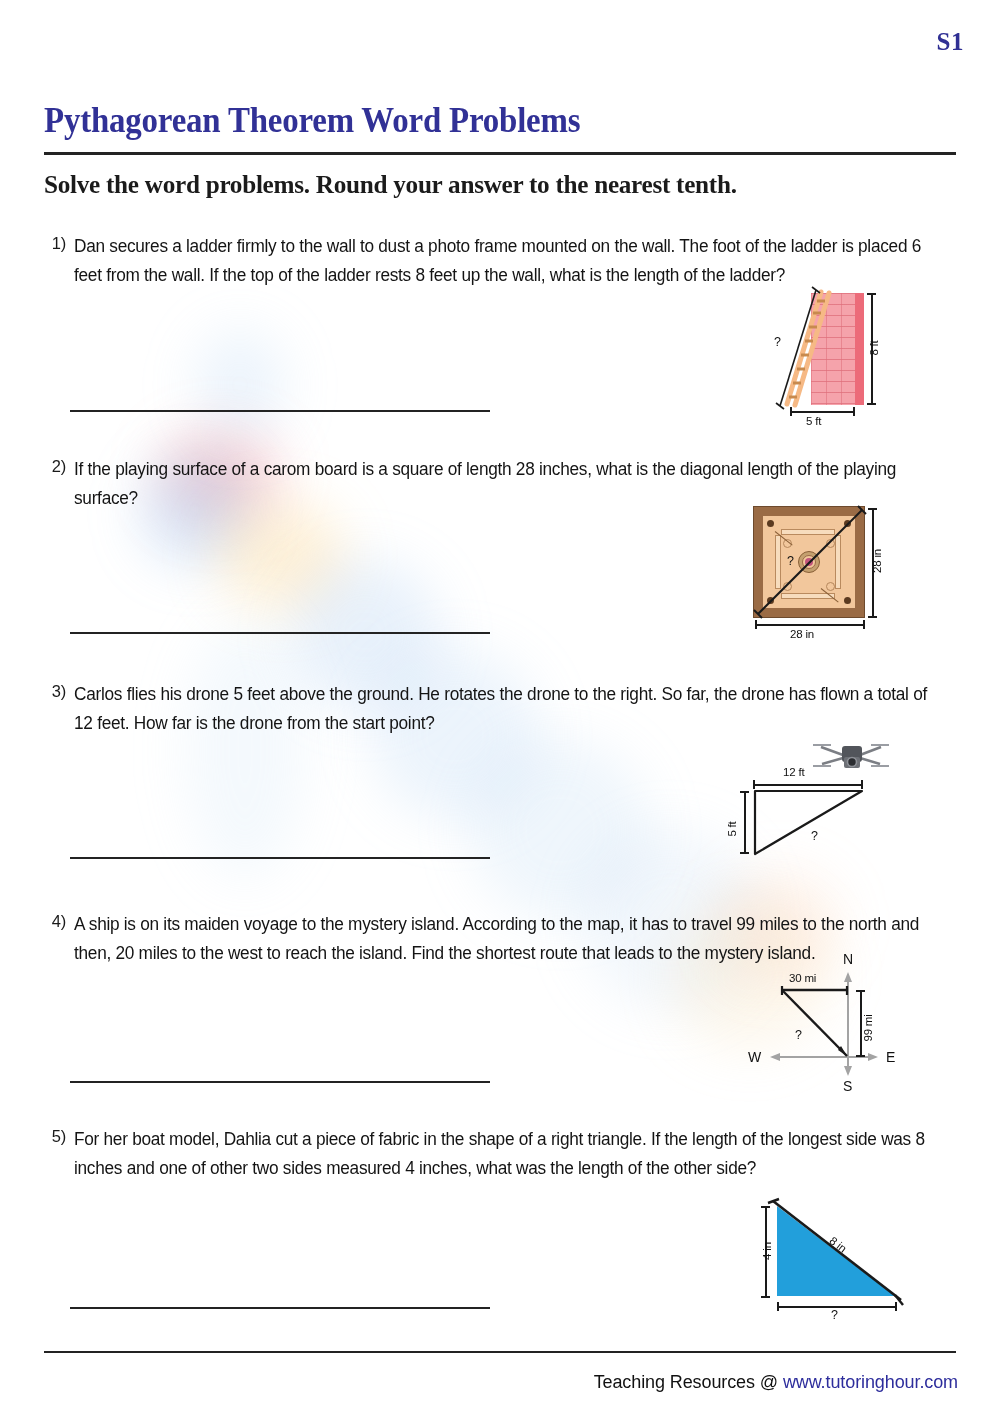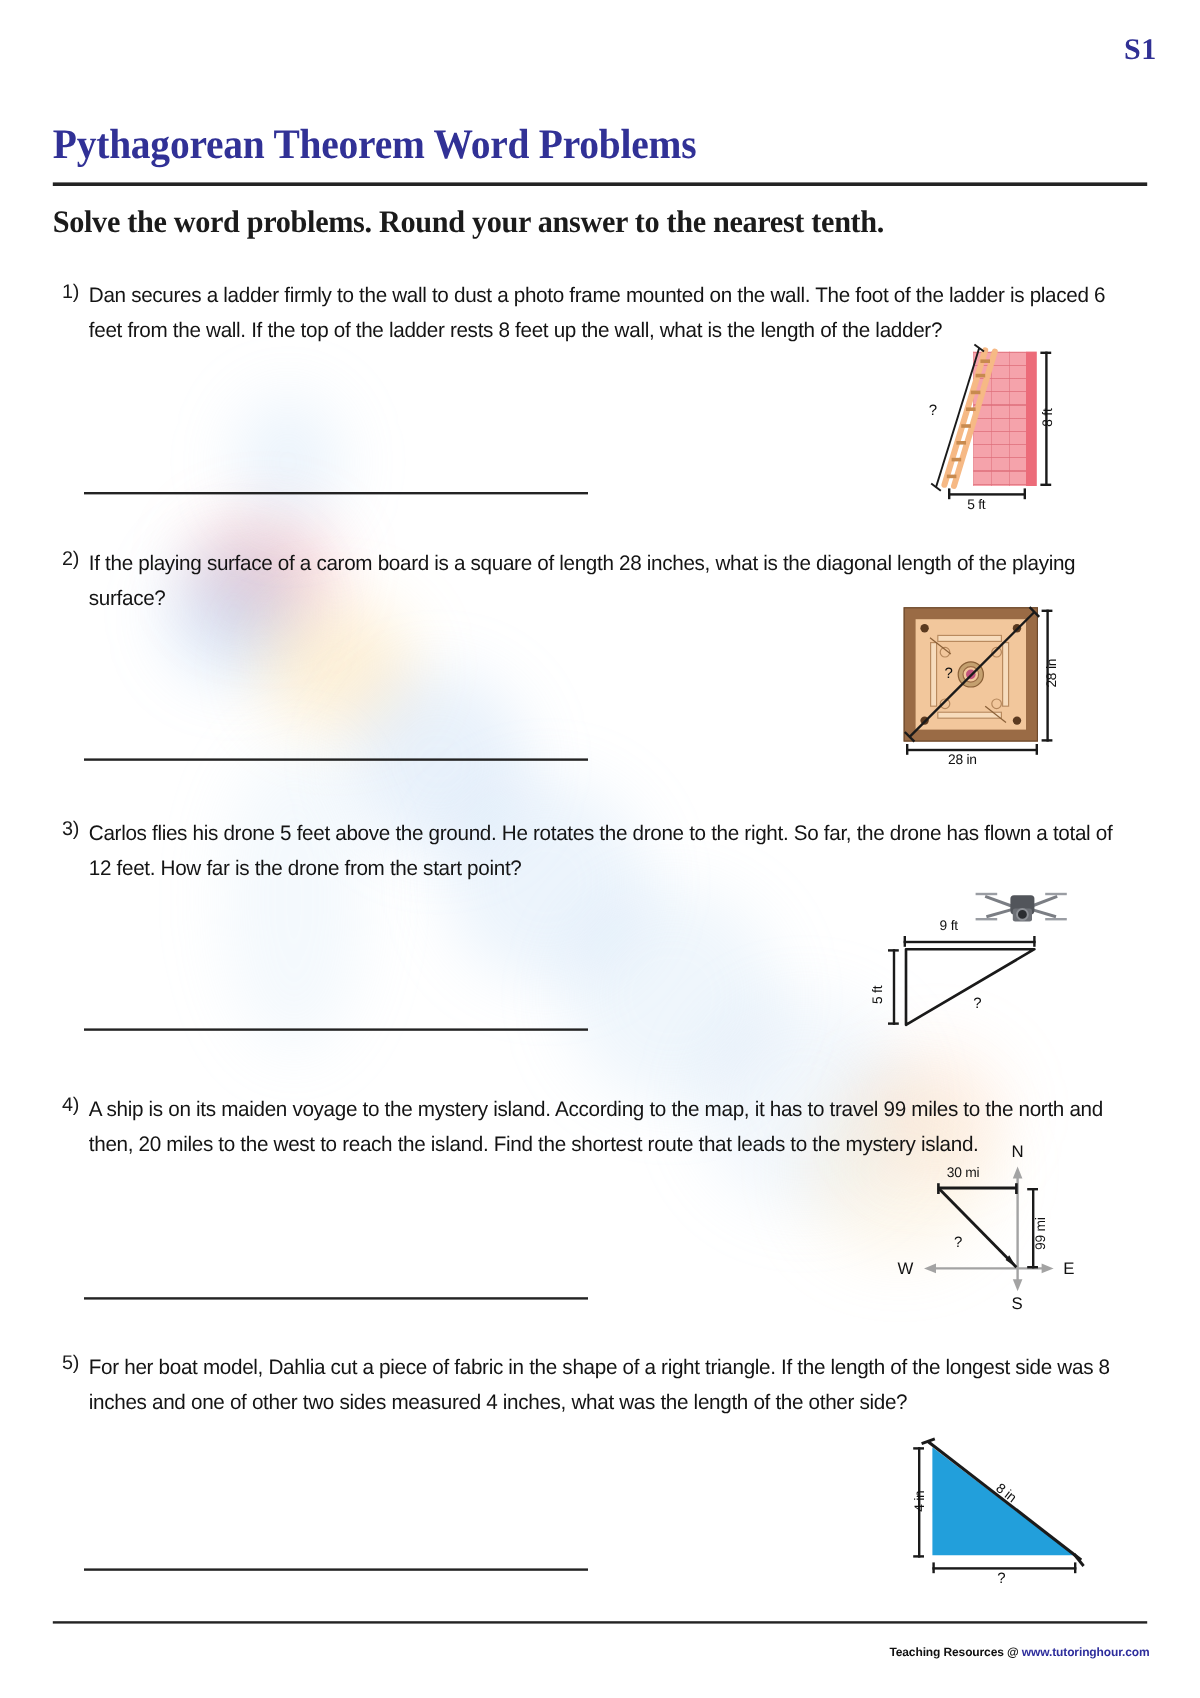--- a/index.html
+++ b/index.html
@@ -233,22 +233,22 @@
     top: 1351px;
     width: 912px;
     height: 2px;
     background: #232323;
     z-index: 5;
   }
   #footer-text {
     position: absolute;
     right: 42px;
     top: 1372px;
-    font-size: 10px;
-    font-weight: bold;
+    font-size: 18px;
+    font-weight: normal;
     color: #111;
     letter-spacing: -0.1px;
     z-index: 5;
   }
   #footer-url { color: #2d2d9c; }
 
   svg { display: block; overflow: visible; }
 </style>
 </head>
 <body>
@@ -388,21 +388,21 @@
       <line x1="146" y1="31" x2="164" y2="31" stroke="#9a9da3" stroke-width="2"></line>
       <rect x="117" y="11" width="20" height="16" rx="3" fill="#52555b"></rect>
       <rect x="119" y="22" width="16" height="11" rx="2" fill="#6d7076"></rect>
       <circle cx="127" cy="27" r="4.5" fill="#2b2d31" stroke="#8e9197" stroke-width="1.6"></circle>
     </g>
   </svg>
 
   <div class="dim-h" style="left:28px; top:49px; width:110px;"></div>
   <div class="tick-v" style="left:28px; top:45px;"></div>
   <div class="tick-v" style="left:136px; top:45px;"></div>
-  <div class="fig-label" style="left:58px; top:31px;">9 ft</div>
+  <div class="fig-label" style="left:58px; top:31px;">12 ft</div>
 
   <div class="dim-v" style="left:19px; top:56px; height:63px;"></div>
   <div class="tick-h" style="left:15px; top:56px;"></div>
   <div class="tick-h" style="left:15px; top:117px;"></div>
   <div class="fig-label vert" style="left:-1px; top:88px;">5 ft</div>
 
   <svg width="175" height="125" style="position:absolute;left:0;top:0;">
     <polygon points="30,56 137,56 30,119" fill="none" stroke="#1a1a1a" stroke-width="2.2" stroke-linejoin="round"></polygon>
   </svg>
   <div class="qmark" style="left:86px; top:94px;">?</div>

